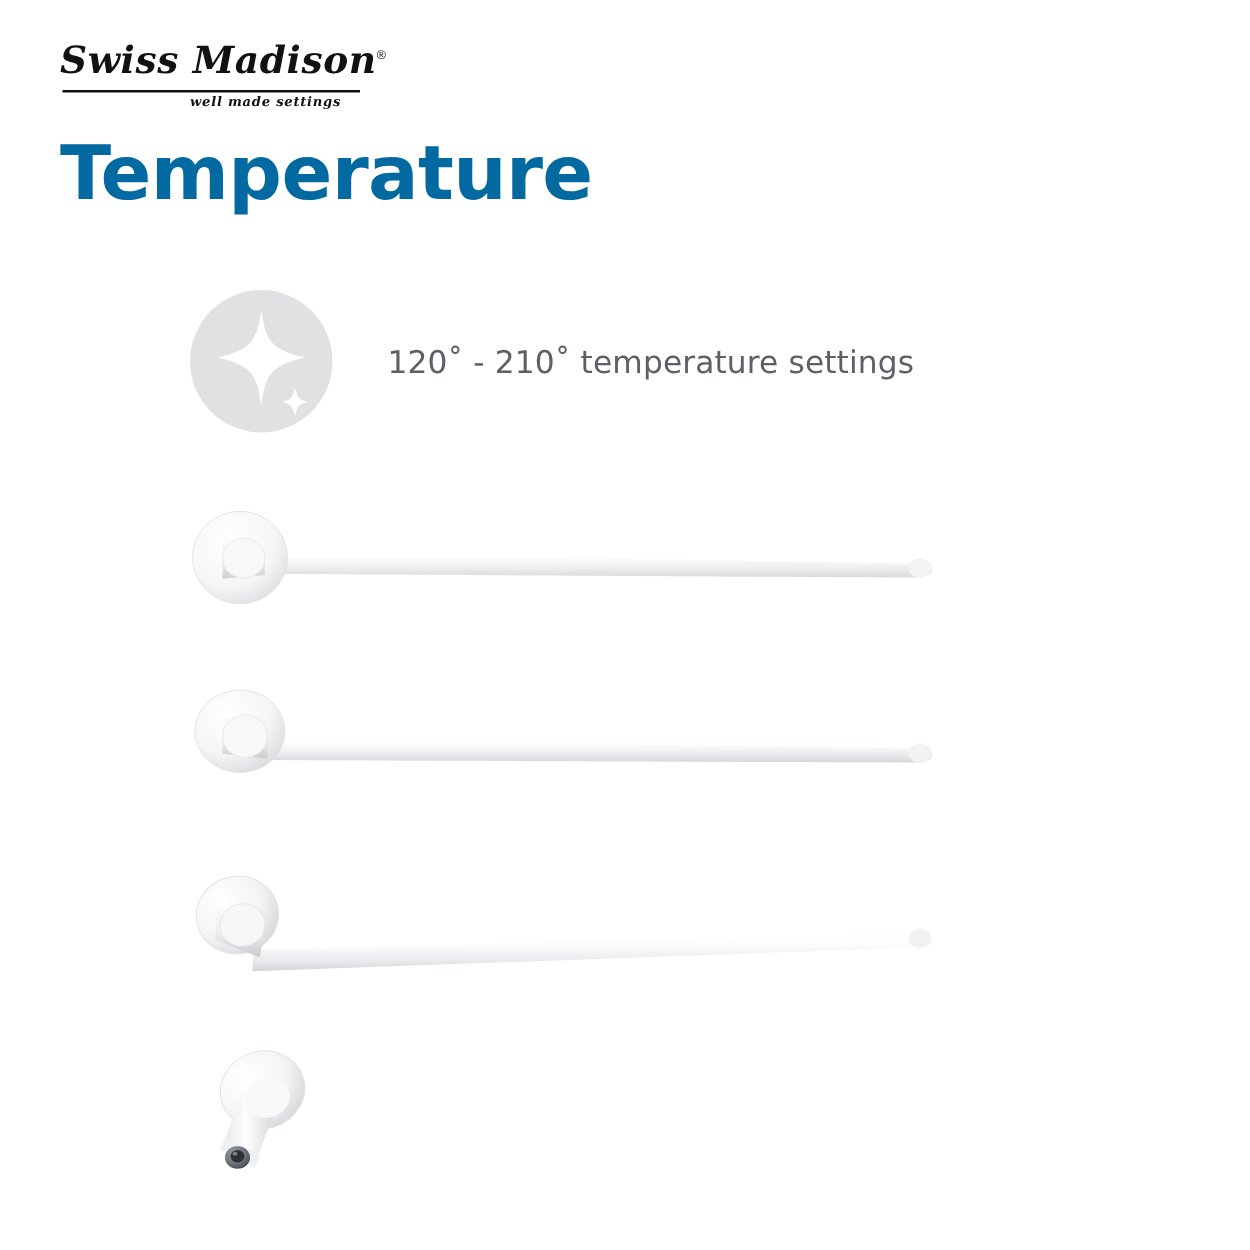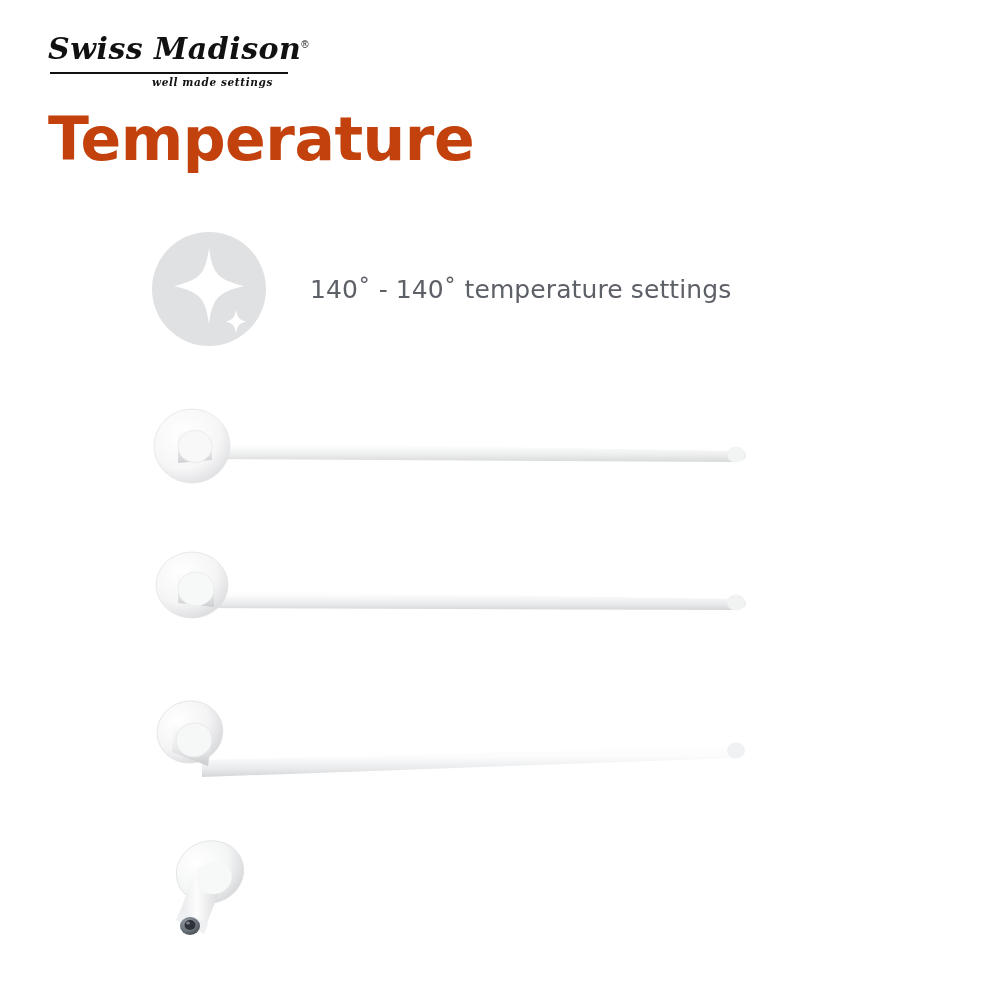--- a/index.html
+++ b/index.html
@@ -64,21 +64,21 @@
 
   
   .page-title {
     position: absolute;
     left: 48px;
     top: 108px;
     font-family: "DejaVu Sans", sans-serif;
     font-weight: 700;
     font-size: 60px;
     letter-spacing: -0.5px;
-    color: #c2410c;
+    color: #0369a1;
     line-height: 1.05;
     white-space: nowrap;
   }
 
   
   .feature-row {
     position: absolute;
     left: 152px;
     top: 232px;
     display: flex;
@@ -132,21 +132,21 @@
 
 <div class="feature-row">
   <div class="feature-badge">
     <span>
       <svg width="114" height="114" viewBox="0 0 114 114">
         <path d="M57 16 C60.5 40.5 64.5 47.5 92 54 C64.5 60.5 60.5 67.5 57 92 C53.5 67.5 49.5 60.5 22 54 C49.5 47.5 53.5 40.5 57 16 Z" fill="#ffffff"></path>
         <path d="M84 78 C85.6 85.6 87.2 87.8 94 89.5 C87.2 91.2 85.6 93.4 84 101 C82.4 93.4 80.8 91.2 74 89.5 C80.8 87.8 82.4 85.6 84 78 Z" fill="#ffffff"></path>
       </svg>
     </span>
   </div>
-  <div class="feature-text">140˚ - 140˚ temperature settings</div>
+  <div class="feature-text">120˚ - 210˚ temperature settings</div>
 </div>
 
 <div class="product p1">
   <svg width="620" height="100" viewBox="0 0 620 100">
     <defs>
       <linearGradient id="barG1" x1="0" y1="0" x2="0" y2="1">
         <stop offset="0%" stop-color="#ffffff"></stop>
         <stop offset="35%" stop-color="#ffffff"></stop>
         <stop offset="72%" stop-color="#eceded"></stop>
         <stop offset="100%" stop-color="#d8d9da"></stop>

